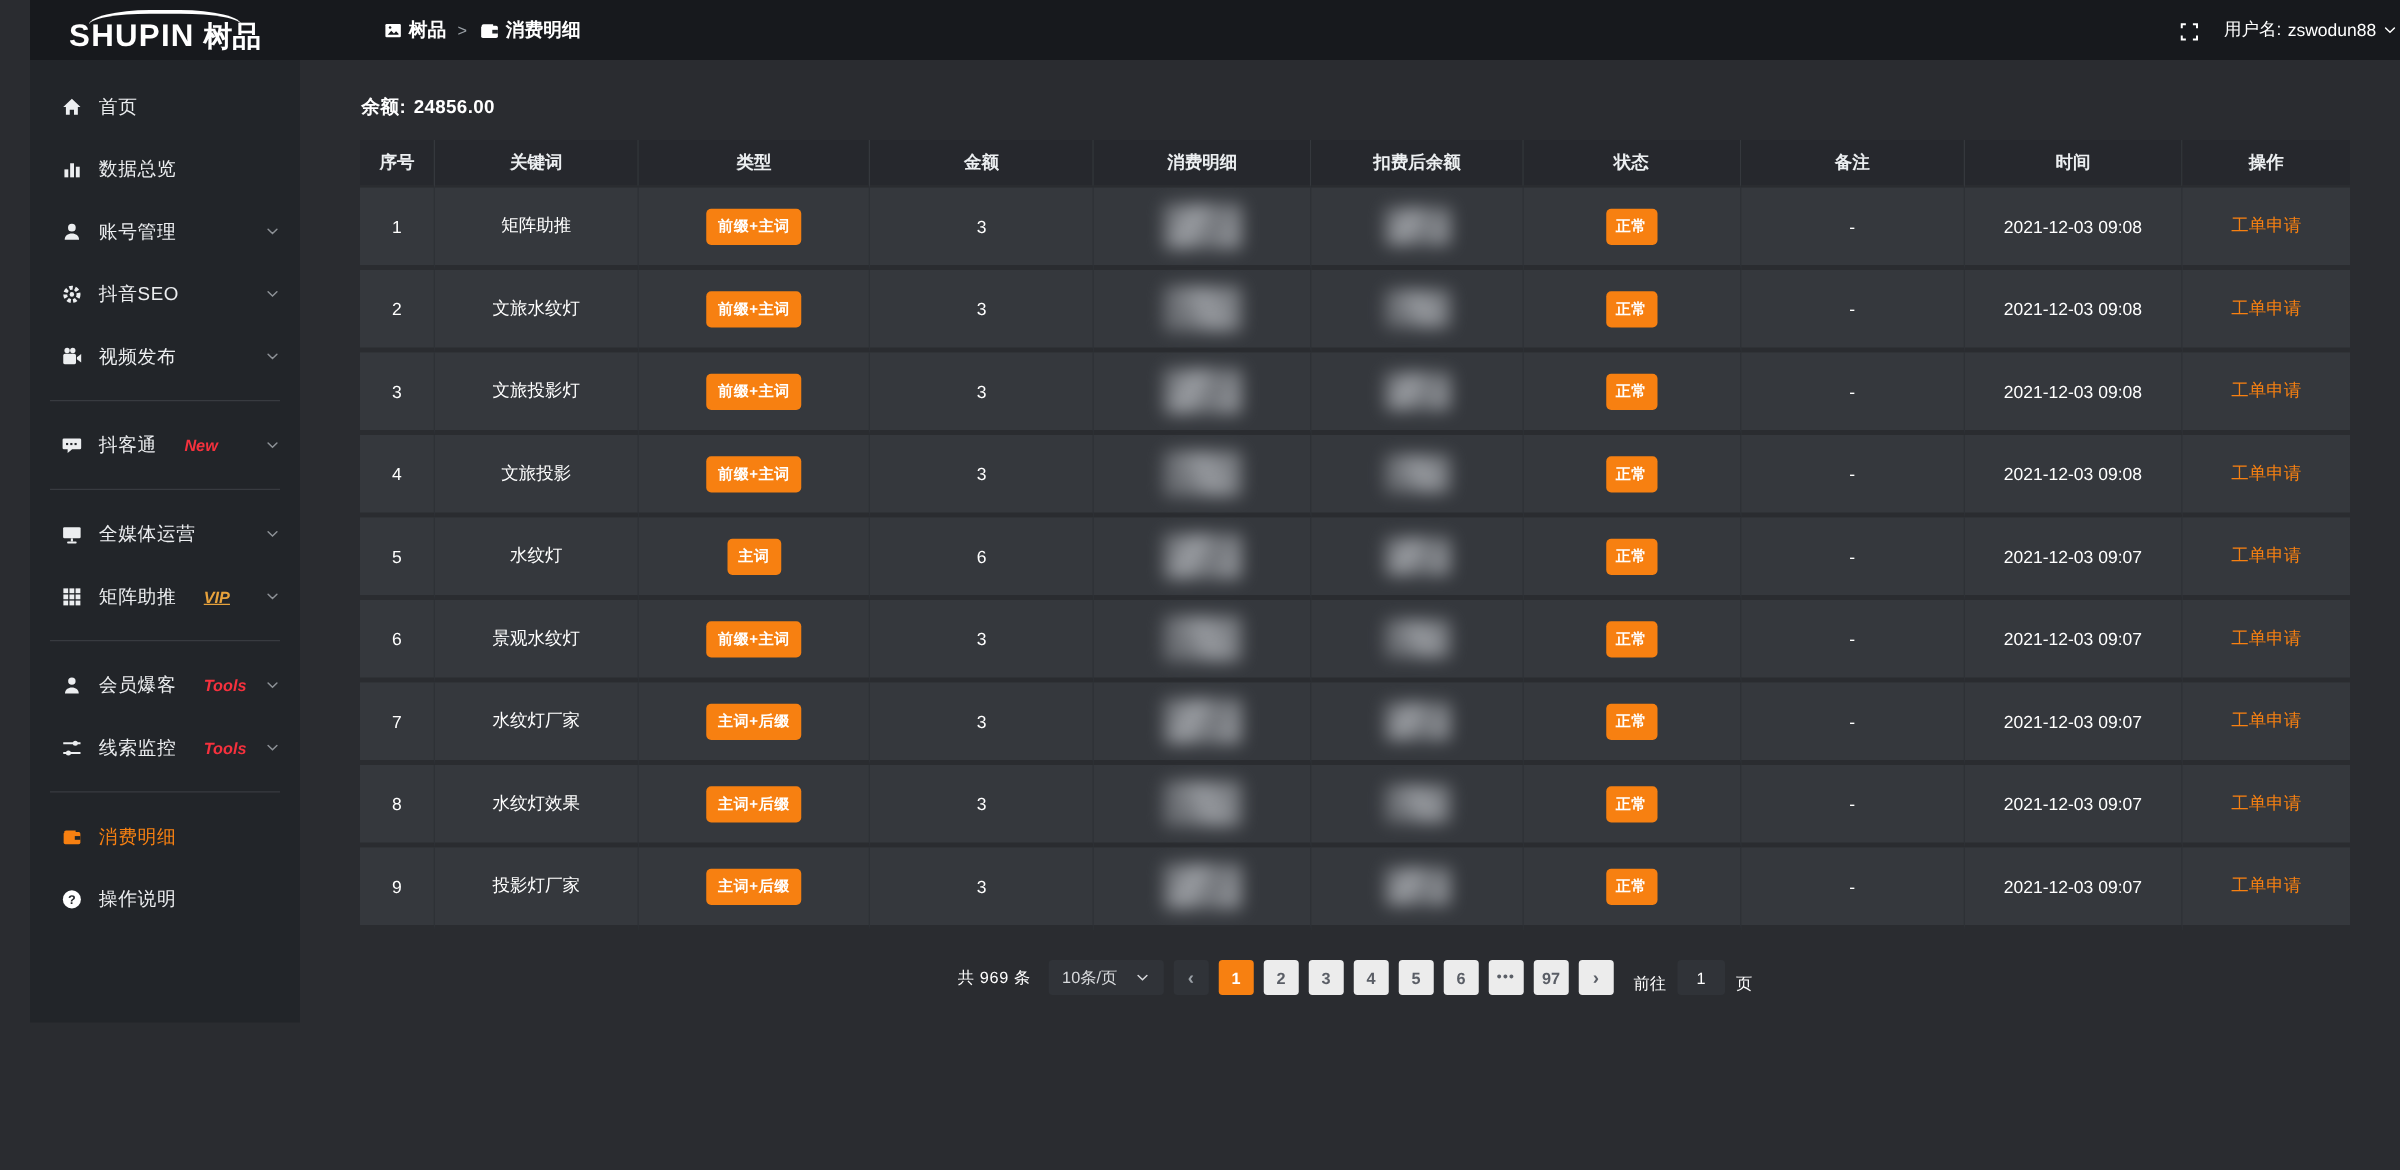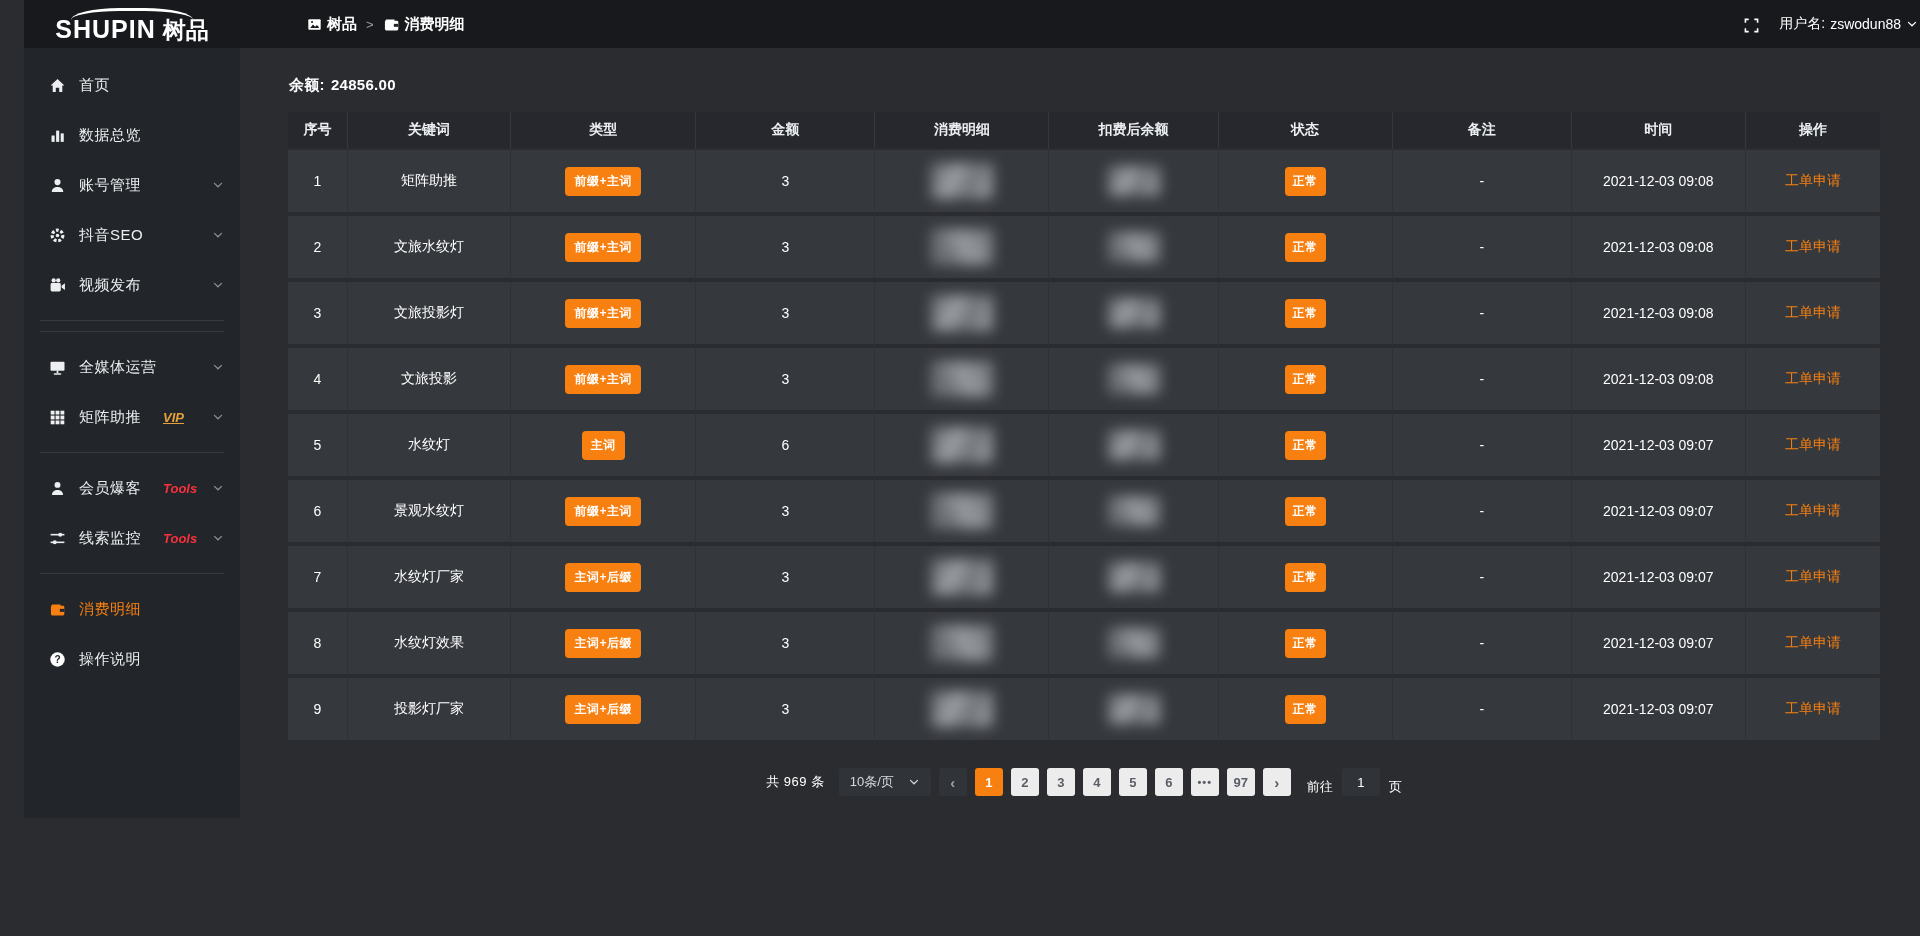--- a/index.html
+++ b/index.html
@@ -208,20 +208,37 @@
             </svg>
           </span>
           <span class="lbl">视频发布</span>
           <span class="chev">
             <svg width="12" height="12" viewBox="0 0 16 16" fill="currentColor">
               <path d="M3.3 5.8L8 10.4l4.7-4.6" fill="none" stroke="currentColor" stroke-width="1.6" stroke-linecap="round"></path>
             </svg>
           </span>
         </div>
         <div class="side-divider"></div>
+        <div class="side-item">
+          <span>
+            <svg width="17" height="17" viewBox="0 0 16 16" fill="currentColor">
+              <path d="M2 2.6h12a1 1 0 011 1v6.2a1 1 0 01-1 1H8.2L4.8 13.6v-2.8H2a1 1 0 01-1-1V3.6a1 1 0 011-1z"></path>
+              <rect x="3.6" y="6" width="1.6" height="1.6" fill="#222529"></rect>
+              <rect x="6.8" y="6" width="1.6" height="1.6" fill="#222529"></rect>
+              <rect x="10" y="6" width="1.6" height="1.6" fill="#222529"></rect>
+            </svg>
+          </span>
+          <span class="lbl">抖客通</span>
+          <span class="tag red">New</span>
+          <span class="chev">
+            <svg width="12" height="12" viewBox="0 0 16 16" fill="currentColor">
+              <path d="M3.3 5.8L8 10.4l4.7-4.6" fill="none" stroke="currentColor" stroke-width="1.6" stroke-linecap="round"></path>
+            </svg>
+          </span>
+        </div>
         <div class="side-divider"></div>
         <div class="side-item">
           <span>
             <svg width="17" height="17" viewBox="0 0 16 16" fill="currentColor">
               <rect x="1.4" y="2.6" width="13.2" height="8.4" rx="1"></rect>
               <rect x="7.2" y="11" width="1.6" height="2.4"></rect>
               <rect x="4.4" y="13.4" width="7.2" height="1.5" rx=".7"></rect>
             </svg>
           </span>
           <span class="lbl">全媒体运营</span>

